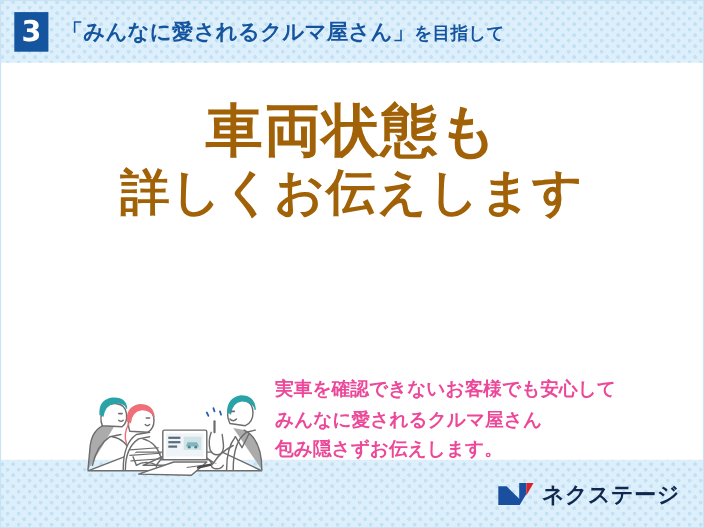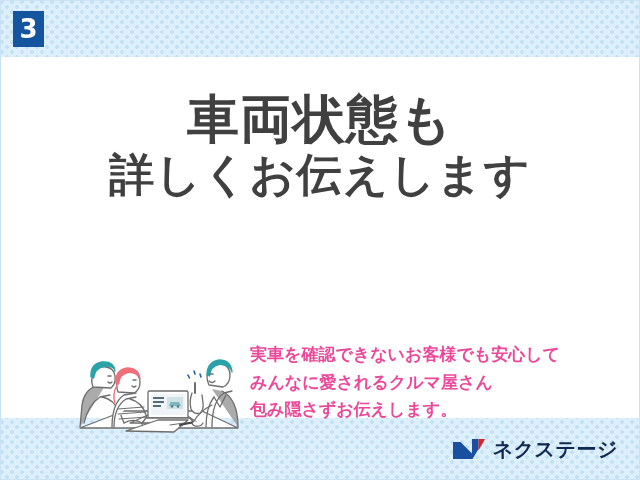--- a/index.html
+++ b/index.html
@@ -80,21 +80,21 @@
     background: #ffffff;
   }
 
   
   #headline {
     position: absolute;
     left: 0;
     top: 34px;
     width: 640px;
     text-align: center;
-    color: #404040;
+    color: #a16207;
     font-weight: bold;
     line-height: 1.08;
     letter-spacing: 1px;
   }
   #headline .line1 { font-size: 52px; display: block; }
   #headline .line2 { font-size: 45px; display: block; margin-top: 4px; }
 
   
   #body-text {
     position: absolute;
@@ -146,20 +146,23 @@
     white-space: nowrap;
   }
 </style>
 </head>
 <body>
 
 <div id="banner">
 
   <div id="header">
     <div id="step-badge">3</div>
+    <div id="header-title">
+      <span class="quoted">「みんなに愛されるクルマ屋さん」</span><span class="tail">を目指して</span>
+    </div>
   </div>
 
   <div id="card">
 
     <div id="headline">
       <span class="line1">車両状態も</span>
       <span class="line2">詳しくお伝えします</span>
     </div>
 
     <div id="illustration">

